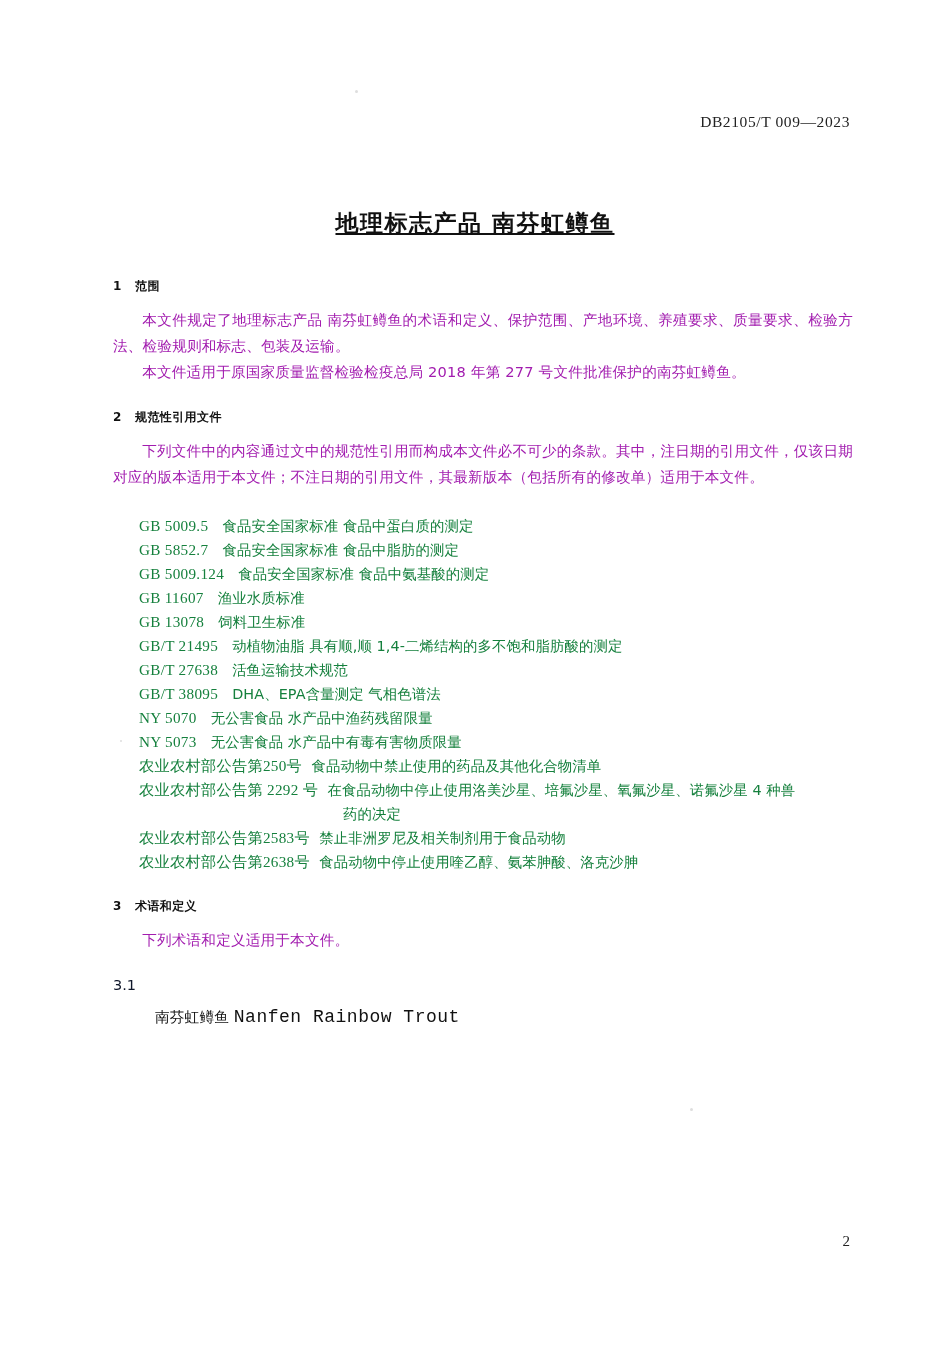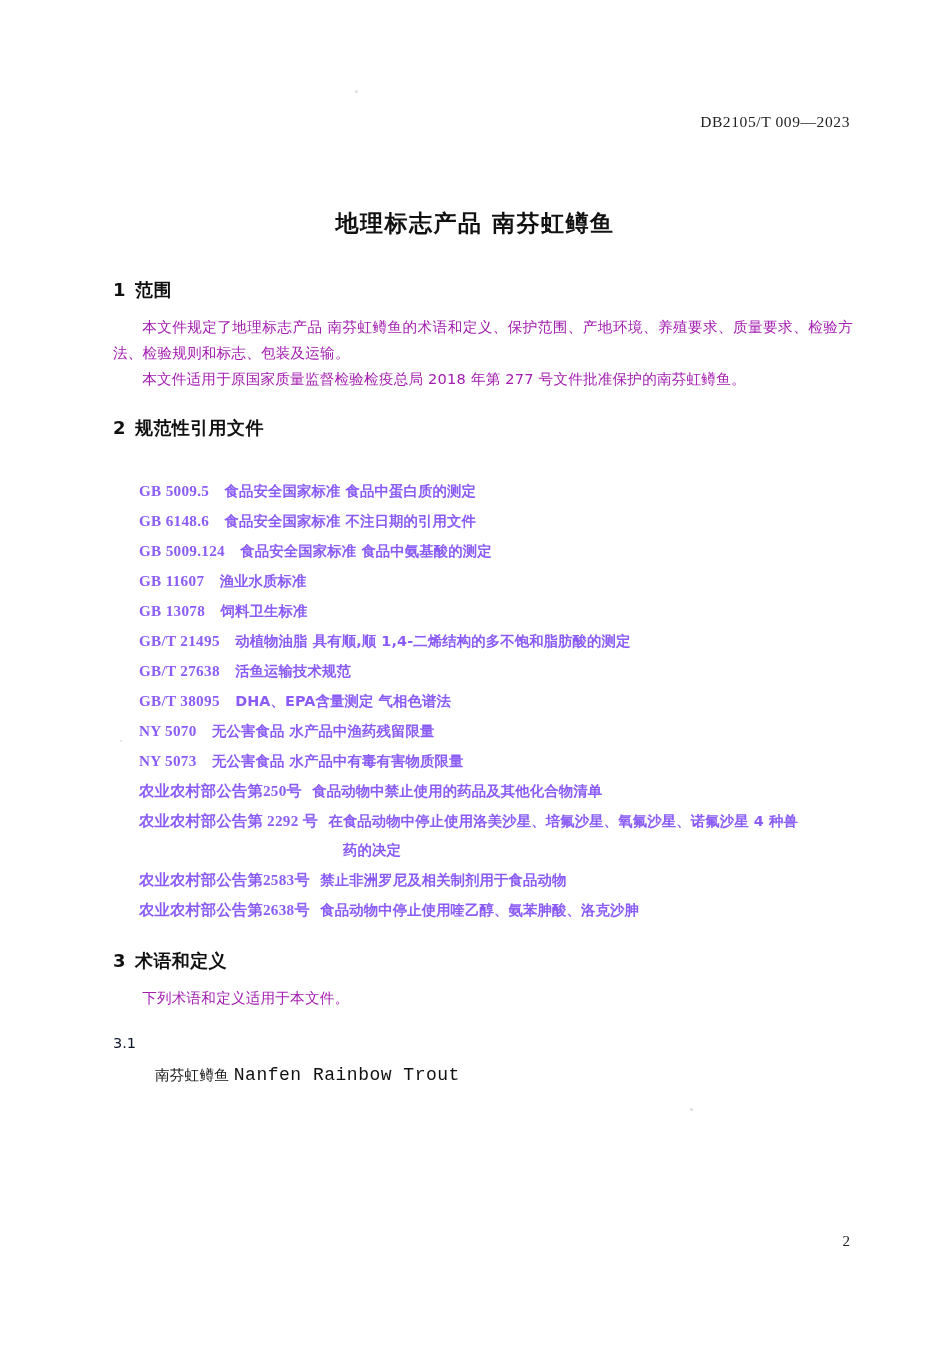--- a/index.html
+++ b/index.html
@@ -33,31 +33,32 @@
     position: absolute;
     top: 208px;
     left: 0;
     width: 100%;
     text-align: center;
     font-family: "DejaVu Sans", sans-serif;
     font-weight: bold;
     font-size: 23px;
     letter-spacing: 1.5px;
     color: #111;
+    text-decoration: underline;
   }
   .content {
     position: absolute;
     top: 278px;
     left: 113px;
     width: 740px;
   }
   .clause-head {
     font-family: "DejaVu Sans", sans-serif;
     font-weight: bold;
-    font-size: 18px;
+    font-size: 12px;
     letter-spacing: 0.4px;
     color: #111;
     margin: 0 0 12px 0;
   }
   .clause-head .num {
     display: inline-block;
     min-width: 22px;
   }
   .para {
     font-family: "DejaVu Sans", sans-serif;
@@ -72,26 +73,25 @@
   .gap-sm { height: 14px; }
   .gap-md { height: 24px; }
   .ref-list {
     margin: 0;
     padding: 0;
     list-style: none;
   }
   .ref-item {
     font-family: "DejaVu Sans", sans-serif;
     font-size: 14.4px;
-    line-height: 29px;
-    color: #8b5cf6;
+    line-height: 24px;
+    color: #15803d;
     padding-left: 26px;
     white-space: pre-wrap;
     letter-spacing: 0.1px;
-    font-weight: bold;
   }
   .ref-item .code {
     font-family: "Liberation Serif", serif;
     font-size: 15.2px;
     letter-spacing: 0.3px;
   }
   .ref-item.cont {
     padding-left: 230px;
   }
   .term-num {
@@ -142,26 +142,27 @@
       <span class="num">1</span><span>范围</span>
     </div>
     <p class="para">本文件规定了地理标志产品 南芬虹鳟鱼的术语和定义、保护范围、产地环境、养殖要求、质量要求、检验方法、检验规则和标志、包装及运输。</p>
     <p class="para">本文件适用于原国家质量监督检验检疫总局 2018 年第 277 号文件批准保护的南芬虹鳟鱼。</p>
 
     <div class="gap-md"></div>
 
     <div class="clause-head">
       <span class="num">2</span><span>规范性引用文件</span>
     </div>
+    <p class="para">下列文件中的内容通过文中的规范性引用而构成本文件必不可少的条款。其中，注日期的引用文件，仅该日期对应的版本适用于本文件；不注日期的引用文件，其最新版本（包括所有的修改单）适用于本文件。</p>
 
     <div class="gap-md"></div>
 
     <ul class="ref-list">
       <li class="ref-item"><span class="code">GB 5009.5</span>&nbsp;&nbsp;&nbsp;<span>食品安全国家标准 食品中蛋白质的测定</span></li>
-      <li class="ref-item"><span class="code">GB 6148.6</span>&nbsp;&nbsp;&nbsp;<span>食品安全国家标准 不注日期的引用文件</span></li>
+      <li class="ref-item"><span class="code">GB 5852.7</span>&nbsp;&nbsp;&nbsp;<span>食品安全国家标准 食品中脂肪的测定</span></li>
       <li class="ref-item"><span class="code">GB 5009.124</span>&nbsp;&nbsp;&nbsp;<span>食品安全国家标准 食品中氨基酸的测定</span></li>
       <li class="ref-item"><span class="code">GB 11607</span>&nbsp;&nbsp;&nbsp;<span>渔业水质标准</span></li>
       <li class="ref-item"><span class="code">GB 13078</span>&nbsp;&nbsp;&nbsp;<span>饲料卫生标准</span></li>
       <li class="ref-item"><span class="code">GB/T 21495</span>&nbsp;&nbsp;&nbsp;<span>动植物油脂 具有顺,顺 1,4-二烯结构的多不饱和脂肪酸的测定</span></li>
       <li class="ref-item"><span class="code">GB/T 27638</span>&nbsp;&nbsp;&nbsp;<span>活鱼运输技术规范</span></li>
       <li class="ref-item"><span class="code">GB/T 38095</span>&nbsp;&nbsp;&nbsp;<span>DHA、EPA含量测定 气相色谱法</span></li>
       <li class="ref-item"><span class="code">NY 5070</span>&nbsp;&nbsp;&nbsp;<span>无公害食品 水产品中渔药残留限量</span></li>
       <li class="ref-item"><span class="code">NY 5073</span>&nbsp;&nbsp;&nbsp;<span>无公害食品 水产品中有毒有害物质限量</span></li>
       <li class="ref-item"><span class="code">农业农村部公告第250号</span>&nbsp;&nbsp;<span>食品动物中禁止使用的药品及其他化合物清单</span></li>
       <li class="ref-item"><span class="code">农业农村部公告第 2292 号</span>&nbsp;&nbsp;<span>在食品动物中停止使用洛美沙星、培氟沙星、氧氟沙星、诺氟沙星 4 种兽</span></li>

